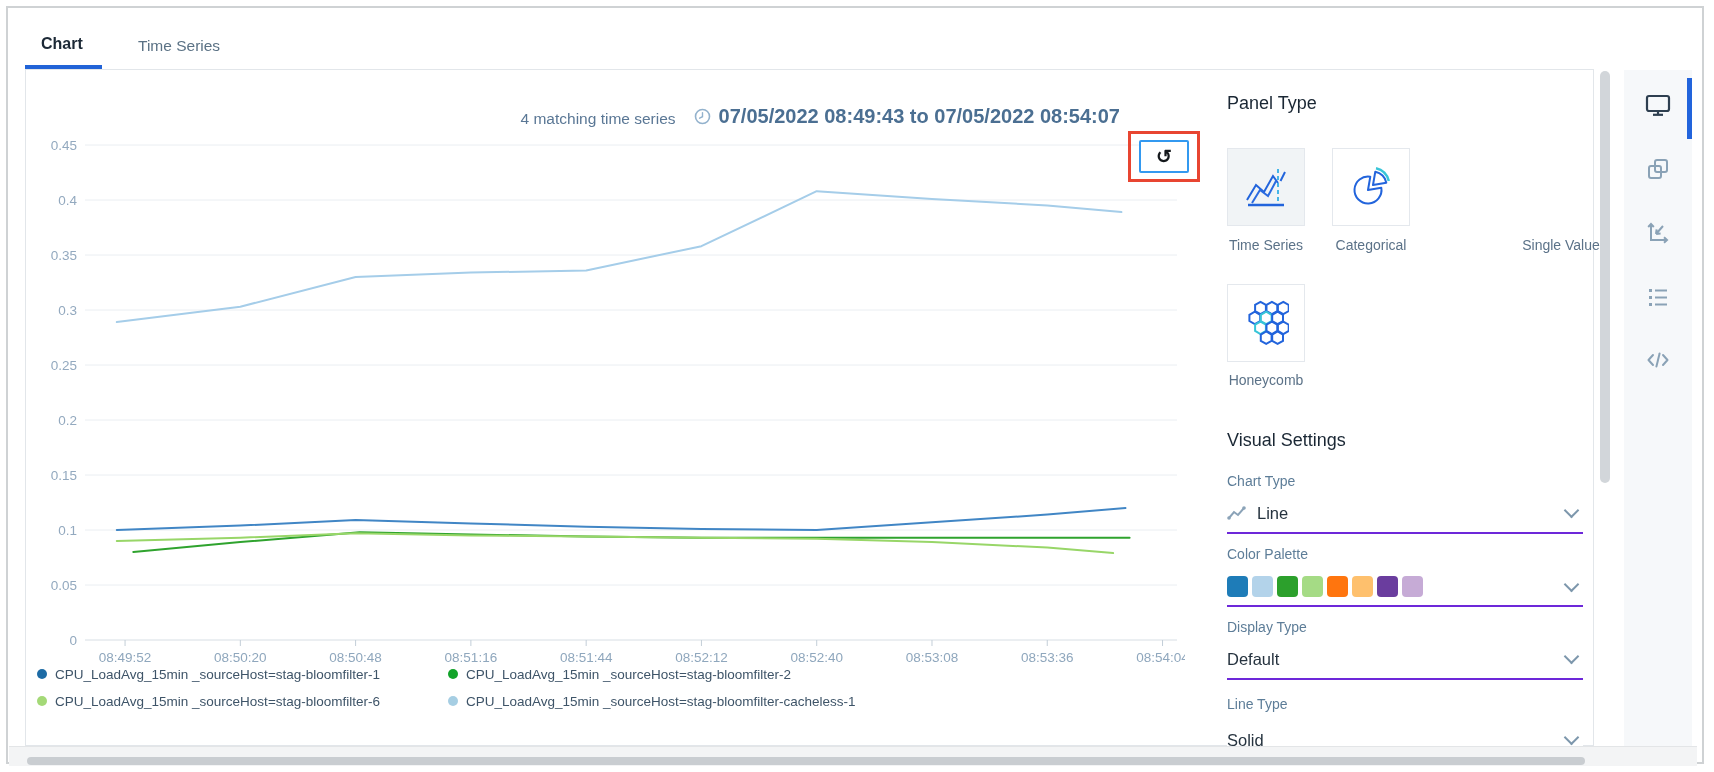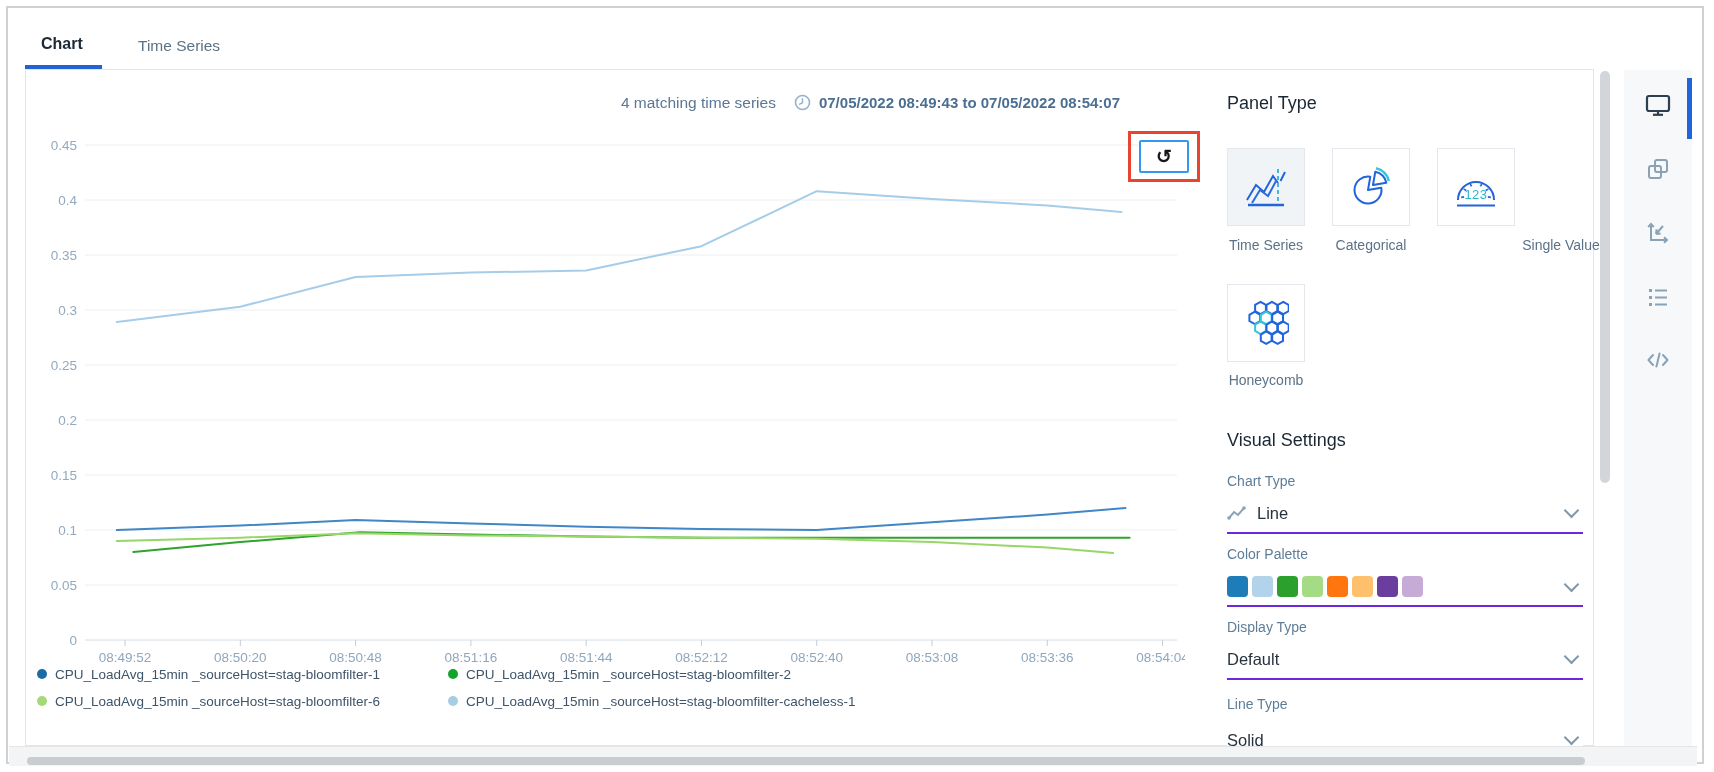--- a/index.html
+++ b/index.html
@@ -9,23 +9,23 @@
 
   
   .tab-chart{left:41px;top:35px;font-size:16px;font-weight:700;color:#1c2936;cursor:pointer;}
   .tab-ts{left:138px;top:37px;font-size:15.5px;color:#5b7285;cursor:pointer;}
   .tab-underline{left:25px;top:65px;width:77px;height:4px;background:#2163d7;}
 
   
   .main-panel{left:25px;top:69px;width:1569px;height:677px;border:1px solid #e2e6ea;background:#fff;box-sizing:border-box;}
 
   
-  .chart-header{left:420px;top:94px;width:700px;height:24px;display:flex;justify-content:flex-end;align-items:flex-start;gap:18px;}
+  .chart-header{left:420px;top:104px;width:700px;height:24px;display:flex;justify-content:flex-end;align-items:flex-end;gap:18px;}
   .matching{color:#5a7795;font-size:15.5px;white-space:nowrap;}
-  .timerange{color:#4b6f92;font-size:15px;font-weight:700;display:flex;align-items:center;gap:8px;white-space:nowrap;}
+  .timerange{color:#4b6f92;font-size:20px;font-weight:700;display:flex;align-items:center;gap:8px;white-space:nowrap;}
 
   
   .refresh-annotation{left:1128px;top:131px;width:66px;height:45px;border:3px solid #e84531;display:flex;align-items:center;justify-content:center;}
   .refresh-btn{width:50px;height:33px;border:2px solid #3399f0;border-radius:2px;background:#fff;display:flex;align-items:center;justify-content:center;font-size:19px;font-weight:700;color:#14181c;cursor:pointer;box-sizing:border-box;line-height:1;}
 
   
   #chart-svg{position:absolute;left:27px;top:71px;}
 
   
   .legend{left:37px;top:664px;display:grid;grid-template-columns:411px auto;row-gap:7px;}
@@ -159,35 +159,20 @@
       <line x1="35" y1="5" x2="35" y2="40" stroke="#45b5e8" stroke-width="2" stroke-dasharray="4 3"></line>
     </svg>
   </div>
   <div class="abs ptype-card" style="left:1332px;top:148px;">
     <svg width="46" height="46" viewBox="0 0 46 46">
       <path d="M22.3,12.7 A13.5,13.5 0 1 0 33.3,23.7 L20,26 Z" fill="none" stroke="#2264dc" stroke-width="2" stroke-linejoin="round"></path>
       <path d="M27.3,7.7 A13.5,13.5 0 0 1 38.3,18.7 L25,21 Z" fill="#ffffff" stroke="#2264dc" stroke-width="2" stroke-linejoin="round"></path>
       <path d="M28,4.2 A16.5,16.5 0 0 1 40.8,17" fill="none" stroke="#38c5d8" stroke-width="2.5"></path>
     </svg>
   </div>
-  <div class="abs ptype-card" style="left:1437px;top:148px;">
-    <svg width="46" height="46" viewBox="0 0 46 46">
-      <path d="M5,36 A18,18 0 0 1 41,36" fill="none" stroke="#2264dc" stroke-width="2"></path>
-      <line x1="4" y1="41.5" x2="42" y2="41.5" stroke="#2264dc" stroke-width="2"></line>
-      <g stroke="#2264dc" stroke-width="1.6">
-        <line x1="8.2" y1="33.4" x2="11.1" y2="32.9"></line>
-        <line x1="10.7" y1="25.1" x2="13.3" y2="26.5"></line>
-        <line x1="17.2" y1="19.8" x2="18.6" y2="22.4"></line>
-        <line x1="28.8" y1="19.8" x2="27.4" y2="22.4"></line>
-        <line x1="35.3" y1="25.1" x2="32.7" y2="26.5"></line>
-        <line x1="37.8" y1="33.4" x2="34.9" y2="32.9"></line>
-      </g>
-      <text x="23" y="34.5" text-anchor="middle" font-size="13" letter-spacing="0.5" fill="#2bb9cf" font-family="Liberation Sans, sans-serif">123</text>
-    </svg>
-  </div>
   <div class="abs ptype-label" style="left:1214px;top:237px;">Time Series</div>
   <div class="abs ptype-label" style="left:1319px;top:237px;">Categorical</div>
   <div class="abs ptype-label" style="left:1509px;top:237px;">Single Value</div>
 
   <div class="abs ptype-card" style="left:1227px;top:284px;">
     <svg width="46" height="46" viewBox="0 0 46 46">
       <defs>
           <path id="hex" d="M0,-6.2 L5.4,-3.1 L5.4,3.1 L0,6.2 L-5.4,3.1 L-5.4,-3.1 Z" fill="none" stroke-width="2"></path>
         </defs>
       <use href="#hex" transform="translate(17.5,8)" stroke="#2264dc"></use>

